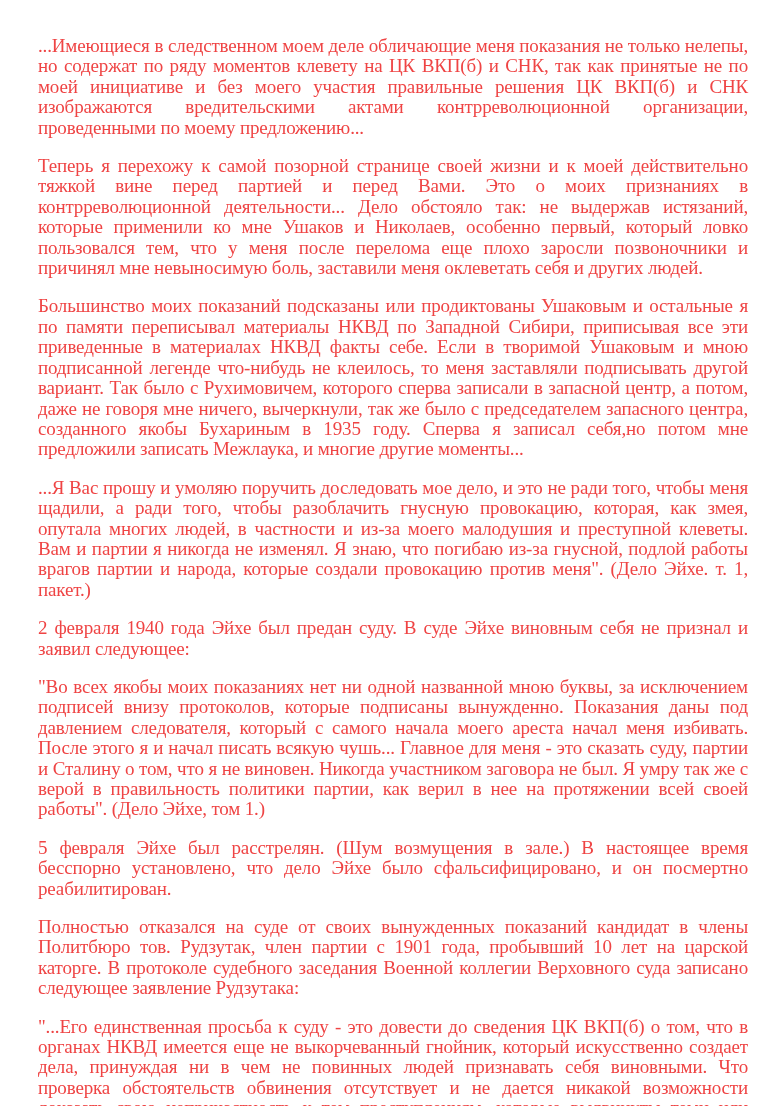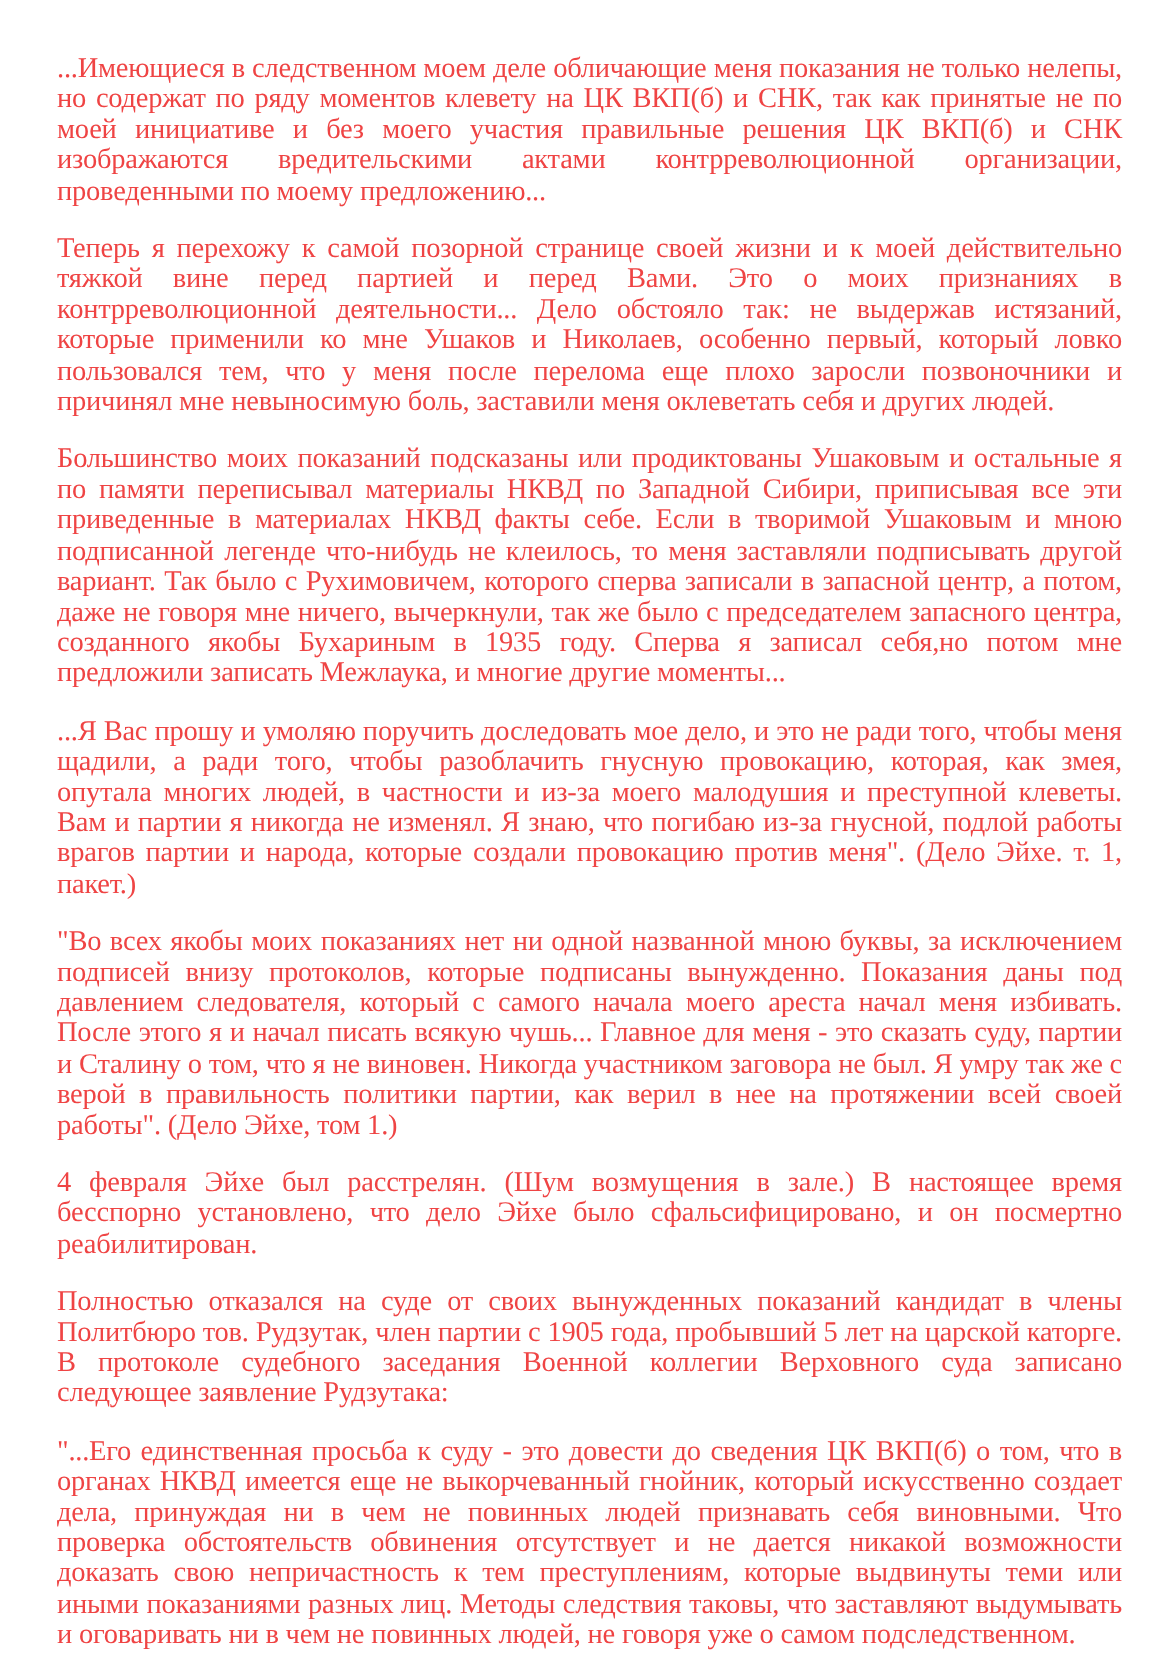--- a/index.html
+++ b/index.html
@@ -32,17 +32,18 @@
     }
   </style>
 </head>
 <body>
 
 <div class="page">
   <p class="para">...Имеющиеся в следственном моем деле обличающие меня показания не только нелепы, но содержат по ряду моментов клевету на ЦК ВКП(б) и СНК, так как принятые не по моей инициативе и без моего участия правильные решения ЦК ВКП(б) и СНК изображаются вредительскими актами контрреволюционной организации, проведенными по моему предложению...</p>
   <p class="para">Теперь я перехожу к самой позорной странице своей жизни и к моей действительно тяжкой вине перед партией и перед Вами. Это о моих признаниях в контрреволюционной деятельности... Дело обстояло так: не выдержав истязаний, которые применили ко мне Ушаков и Николаев, особенно первый, который ловко пользовался тем, что у меня после перелома еще плохо заросли позвоночники и причинял мне невыносимую боль, заставили меня оклеветать себя и других людей.</p>
   <p class="para">Большинство моих показаний подсказаны или продиктованы Ушаковым и остальные я по памяти переписывал материалы НКВД по Западной Сибири, приписывая все эти приведенные в материалах НКВД факты себе. Если в творимой Ушаковым и мною подписанной легенде что-нибудь не клеилось, то меня заставляли подписывать другой вариант. Так было с Рухимовичем, которого сперва записали в запасной центр, а потом, даже не говоря мне ничего, вычеркнули, так же было с председателем запасного центра, созданного якобы Бухариным в 1935 году. Сперва я записал себя,но потом мне предложили записать Межлаука, и многие другие моменты...</p>
   <p class="para">...Я Вас прошу и умоляю поручить доследовать мое дело, и это не ради того, чтобы меня щадили, а ради того, чтобы разоблачить гнусную провокацию, которая, как змея, опутала многих людей, в частности и из-за моего малодушия и преступной клеветы. Вам и партии я никогда не изменял. Я знаю, что погибаю из-за гнусной, подлой работы врагов партии и народа, которые создали провокацию против меня". (Дело Эйхе. т. 1, пакет.)</p>
+  <p class="para">2 февраля 1940 года Эйхе был предан суду. В суде Эйхе виновным себя не признал и заявил следующее:</p>
   <p class="para">"Во всех якобы моих показаниях нет ни одной названной мною буквы, за исключением подписей внизу протоколов, которые подписаны вынужденно. Показания даны под давлением следователя, который с самого начала моего ареста начал меня избивать. После этого я и начал писать всякую чушь... Главное для меня - это сказать суду, партии и Сталину о том, что я не виновен. Никогда участником заговора не был. Я умру так же с верой в правильность политики партии, как верил в нее на протяжении всей своей работы". (Дело Эйхе, том 1.)</p>
-  <p class="para">4 февраля Эйхе был расстрелян. (Шум возмущения в зале.) В настоящее время бесспорно установлено, что дело Эйхе было сфальсифицировано, и он посмертно реабилитирован.</p>
-  <p class="para">Полностью отказался на суде от своих вынужденных показаний кандидат в члены Политбюро тов. Рудзутак, член партии с 1905 года, пробывший 5 лет на царской каторге. В протоколе судебного заседания Военной коллегии Верховного суда записано следующее заявление Рудзутака:</p>
+  <p class="para">5 февраля Эйхе был расстрелян. (Шум возмущения в зале.) В настоящее время бесспорно установлено, что дело Эйхе было сфальсифицировано, и он посмертно реабилитирован.</p>
+  <p class="para">Полностью отказался на суде от своих вынужденных показаний кандидат в члены Политбюро тов. Рудзутак, член партии с 1901 года, пробывший 10 лет на царской каторге. В протоколе судебного заседания Военной коллегии Верховного суда записано следующее заявление Рудзутака:</p>
   <p class="para">"...Его единственная просьба к суду - это довести до сведения ЦК ВКП(б) о том, что в органах НКВД имеется еще не выкорчеванный гнойник, который искусственно создает дела, принуждая ни в чем не повинных людей признавать себя виновными. Что проверка обстоятельств обвинения отсутствует и не дается никакой возможности доказать свою непричастность к тем преступлениям, которые выдвинуты теми или иными показаниями разных лиц. Методы следствия таковы, что заставляют выдумывать и оговаривать ни в чем не повинных людей, не говоря уже о самом подследственном.</p>
 </div>
 
 </body></html>

